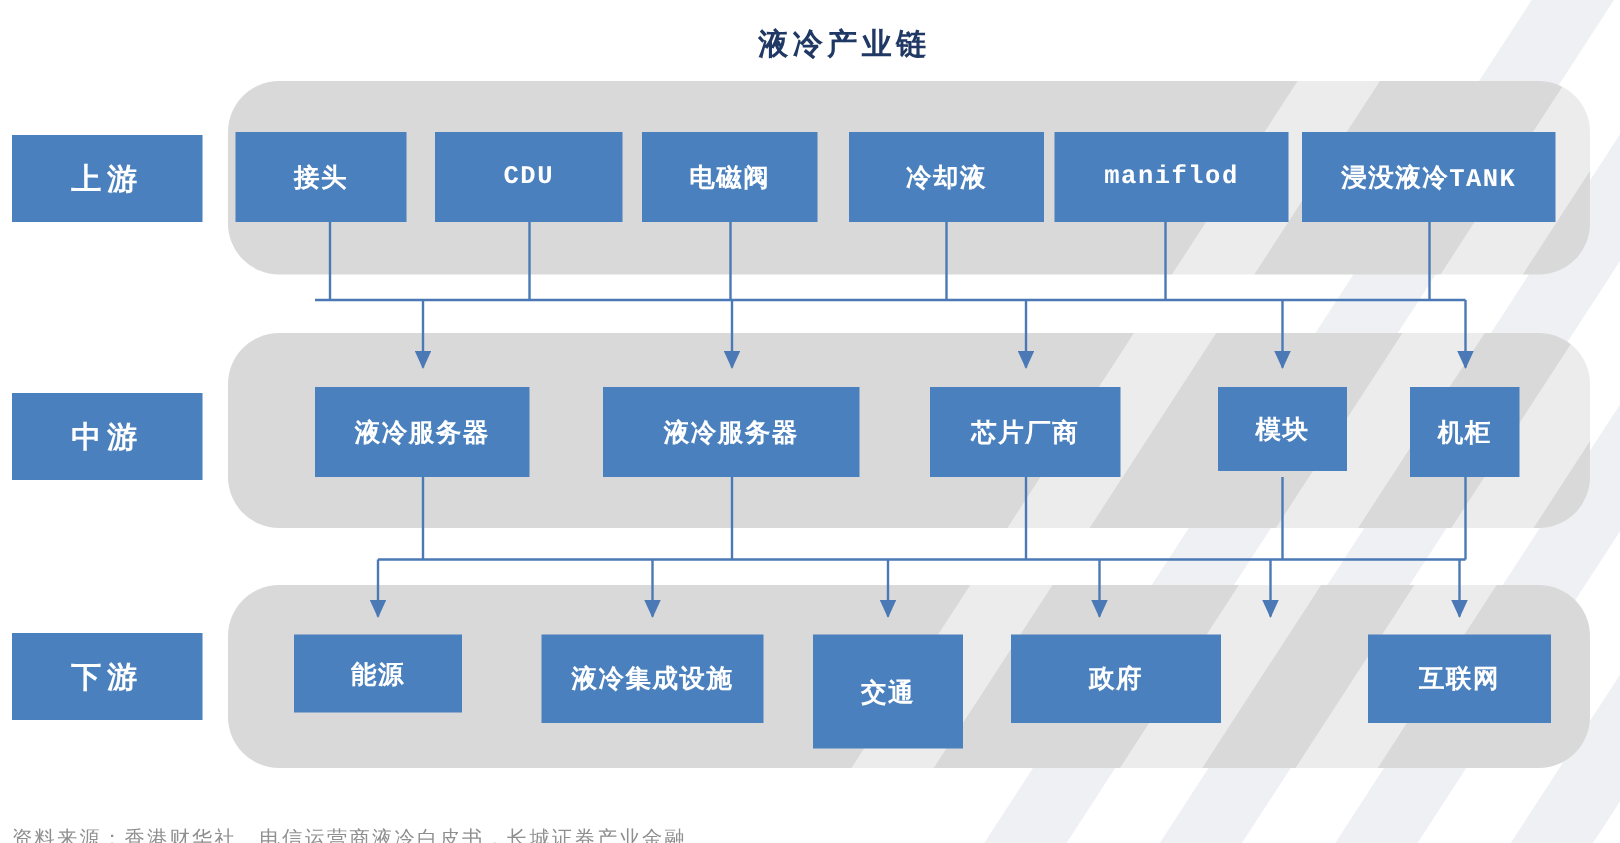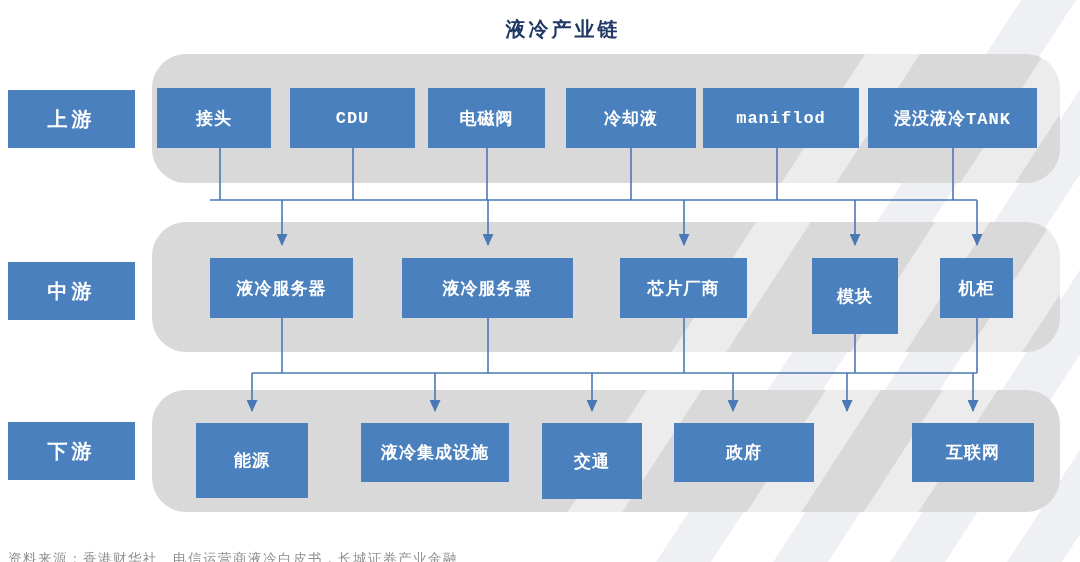--- a/index.html
+++ b/index.html
@@ -105,24 +105,24 @@
   <div class="node" style="left:157px;top:88px;width:114px;height:60px">接头</div>
   <div class="node" style="left:290px;top:88px;width:125px;height:60px">CDU</div>
   <div class="node" style="left:428px;top:88px;width:117px;height:60px">电磁阀</div>
   <div class="node" style="left:566px;top:88px;width:130px;height:60px">冷却液</div>
   <div class="node" style="left:703px;top:88px;width:156px;height:60px">maniflod</div>
   <div class="node" style="left:868px;top:88px;width:169px;height:60px">浸没液冷TANK</div>
 
   <div class="node" style="left:210px;top:258px;width:143px;height:60px">液冷服务器</div>
   <div class="node" style="left:402px;top:258px;width:171px;height:60px">液冷服务器</div>
   <div class="node" style="left:620px;top:258px;width:127px;height:60px">芯片厂商</div>
-  <div class="node" style="left:812px;top:258px;width:86px;height:76px">模块</div>
+  <div class="node" style="left:812px;top:258px;width:86px;height:56px">模块</div>
   <div class="node" style="left:940px;top:258px;width:73px;height:60px">机柜</div>
 
-  <div class="node" style="left:196px;top:423px;width:112px;height:75px">能源</div>
+  <div class="node" style="left:196px;top:423px;width:112px;height:52px">能源</div>
   <div class="node" style="left:361px;top:423px;width:148px;height:59px">液冷集成设施</div>
   <div class="node" style="left:542px;top:423px;width:100px;height:76px">交通</div>
   <div class="node" style="left:674px;top:423px;width:140px;height:59px">政府</div>
   <div class="node" style="left:912px;top:423px;width:122px;height:59px">互联网</div>
 
   <div class="source">资料来源：香港财华社、电信运营商液冷白皮书，长城证券产业金融</div>
 
 </div>
 
 </body></html>

